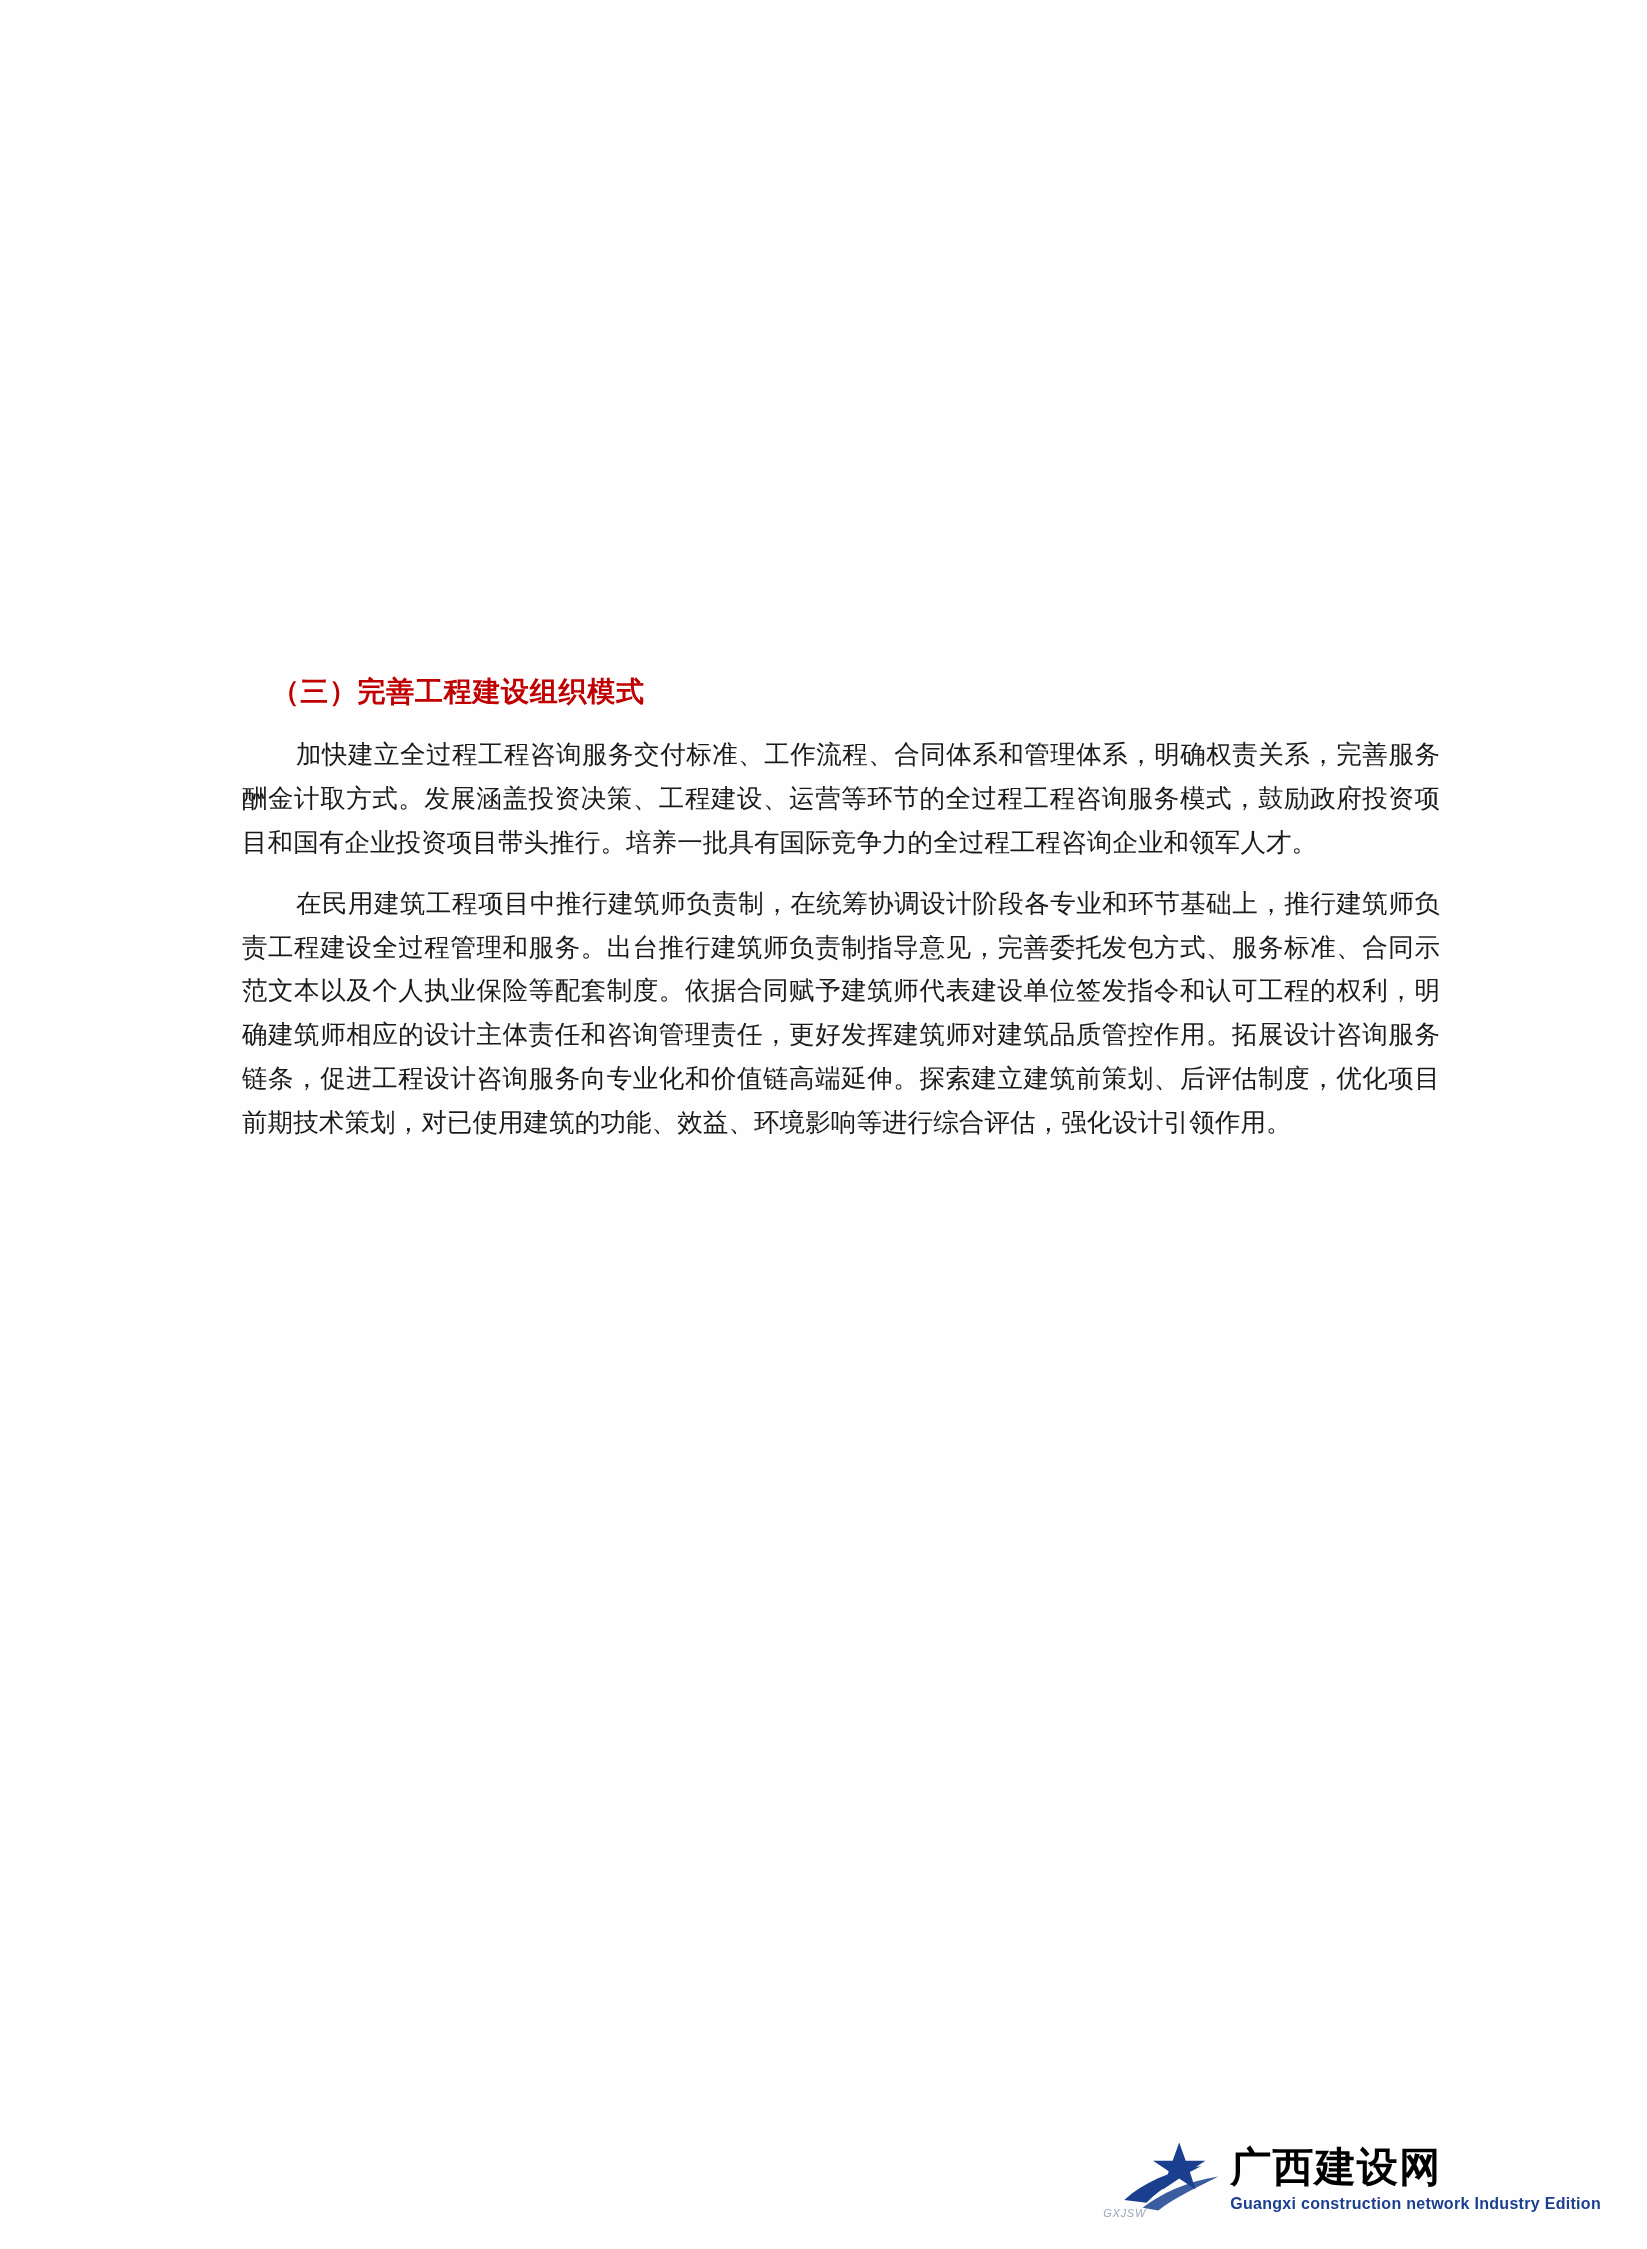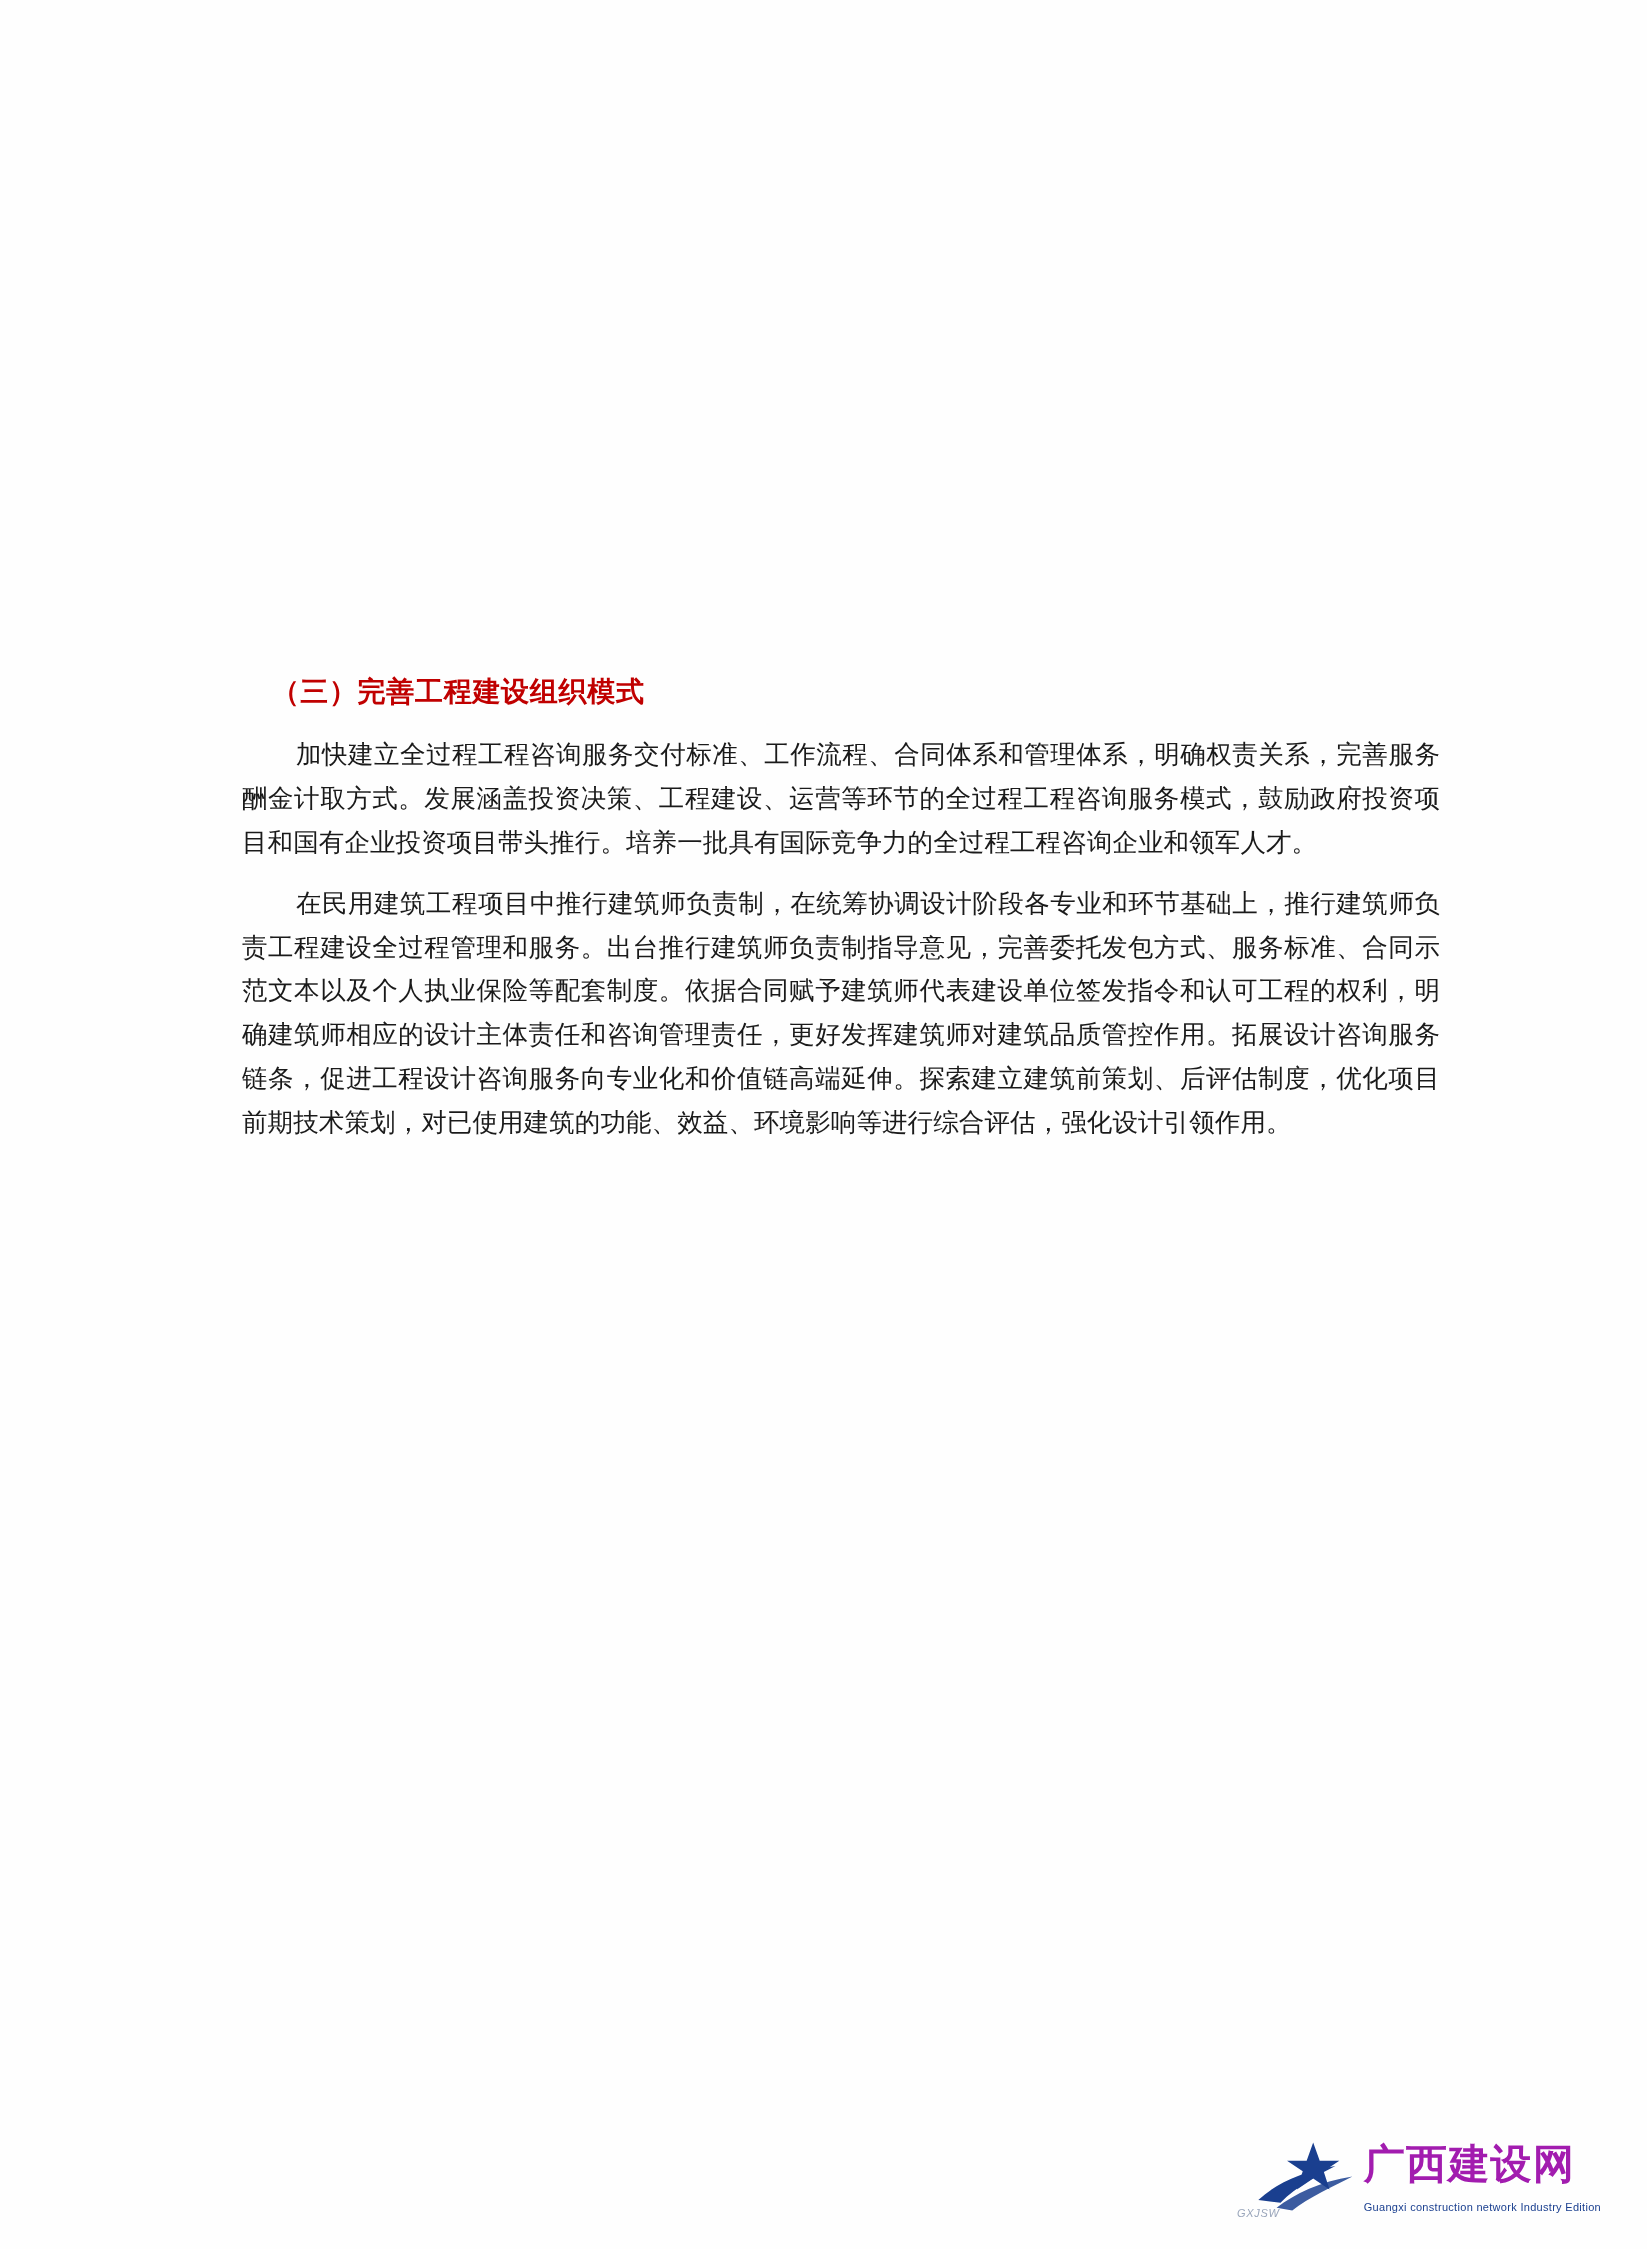--- a/index.html
+++ b/index.html
@@ -74,31 +74,32 @@
   .wm-text {
     display: flex;
     flex-direction: column;
     align-items: flex-start;
     padding-bottom: 2.6px;
   }
   .wm-cn {
     font-family: "DejaVu Sans", sans-serif;
     font-weight: bold;
     font-size: 41px;
-    color: #a21caf;
+    color: #000000;
     letter-spacing: 1.3px;
     line-height: 1.05;
   }
   .wm-en {
     font-family: "Liberation Sans", sans-serif;
-    font-size: 11px;
+    font-size: 16px;
     color: #1a3f8f;
     letter-spacing: 0.3px;
-    margin-top: 15px;
+    margin-top: 6px;
     white-space: nowrap;
+    font-weight: bold;
   }
   .wm-sub {
     position: absolute;
     left: -19.6px;
     bottom: -2.6px;
     font-family: "Liberation Sans", sans-serif;
     font-size: 11px;
     color: #9aa6bb;
     letter-spacing: 0.7px;
     font-style: italic;

